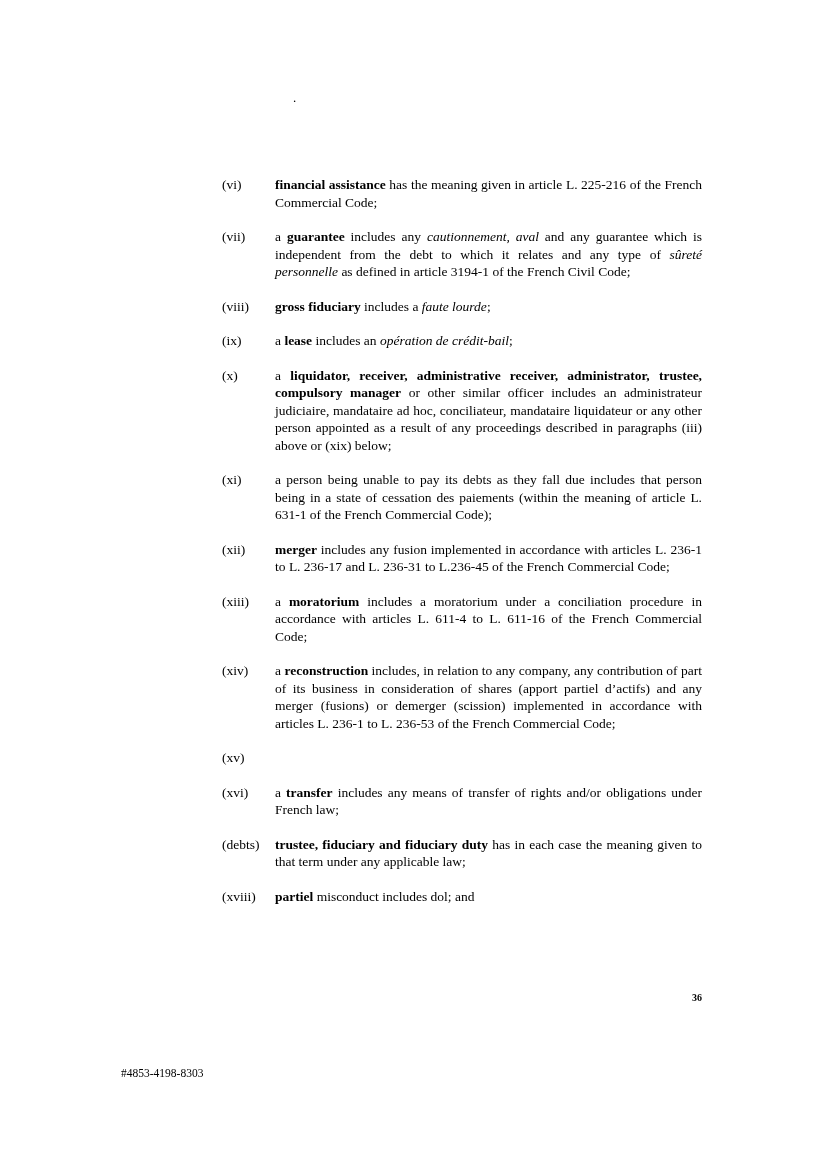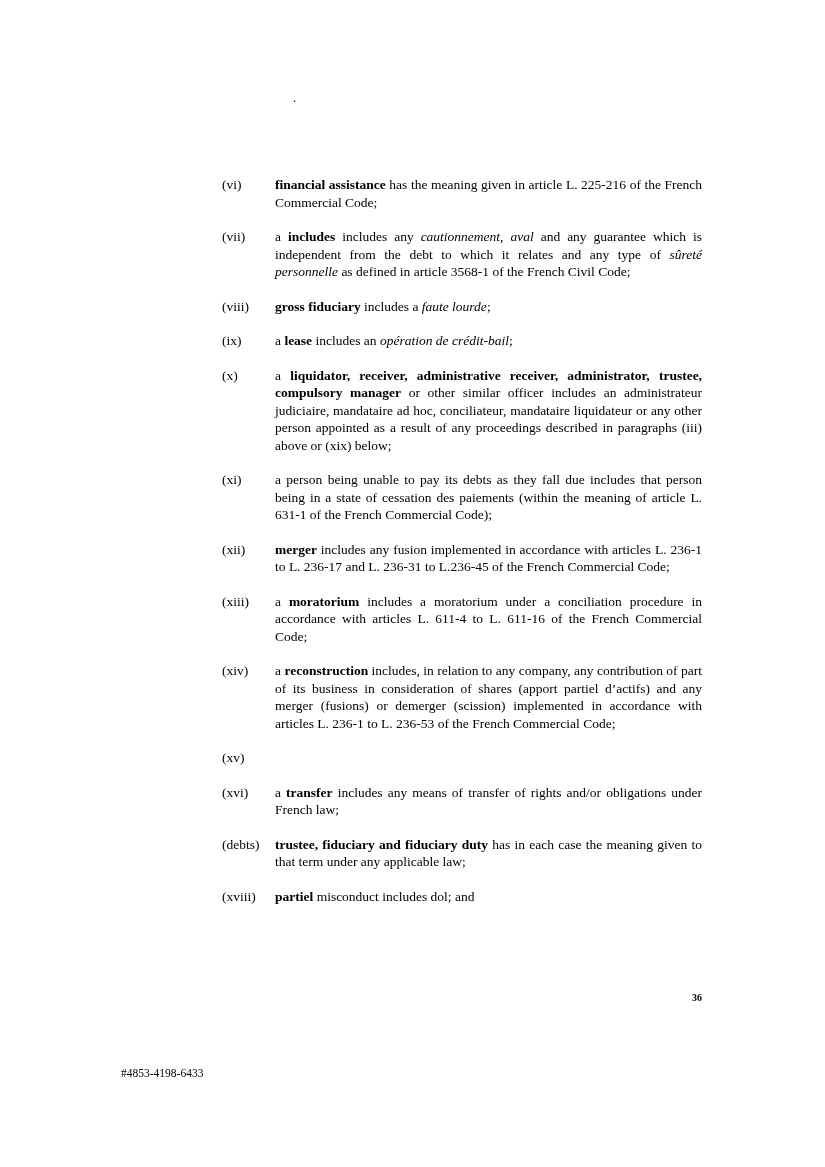--- a/index.html
+++ b/index.html
@@ -71,21 +71,21 @@
 
   <span class="stray-mark">.</span>
 
   <div class="content">
       <div class="item">
         <span class="label">(vi)</span>
         <span class="text"><span class="bi">financial assistance</span><span> has the meaning given in article L. 225-216 of the French Commercial Code;</span></span>
       </div>
       <div class="item">
         <span class="label">(vii)</span>
-        <span class="text"><span>a </span><span class="bi">includes</span><span> includes any </span><span class="it">cautionnement, aval</span><span> and any guarantee which is independent from the debt to which it relates and any type of </span><span class="it">sûreté personnelle</span><span> as defined in article 3568-1 of the French Civil Code;</span></span>
+        <span class="text"><span>a </span><span class="bi">guarantee</span><span> includes any </span><span class="it">cautionnement, aval</span><span> and any guarantee which is independent from the debt to which it relates and any type of </span><span class="it">sûreté personnelle</span><span> as defined in article 3194-1 of the French Civil Code;</span></span>
       </div>
       <div class="item">
         <span class="label">(viii)</span>
         <span class="text"><span class="bi">gross fiduciary</span><span> includes a </span><span class="it">faute lourde</span><span>;</span></span>
       </div>
       <div class="item">
         <span class="label">(ix)</span>
         <span class="text"><span>a </span><span class="bi">lease</span><span> includes an </span><span class="it">opération de crédit-bail</span><span>;</span></span>
       </div>
       <div class="item">
@@ -120,15 +120,15 @@
         <span class="text"><span class="bi">trustee, fiduciary and fiduciary duty</span><span> has in each case the meaning given to that term under any applicable law;</span></span>
       </div>
       <div class="item">
         <span class="label">(xviii)</span>
         <span class="text"><span class="bi">partiel</span><span> misconduct includes dol; and</span></span>
       </div>
     </div>
 
   <div class="page-number">36</div>
 
-  <div class="doc-footer">#4853-4198-6433</div>
+  <div class="doc-footer">#4853-4198-8303</div>
 
 </div>
 
 </body></html>

